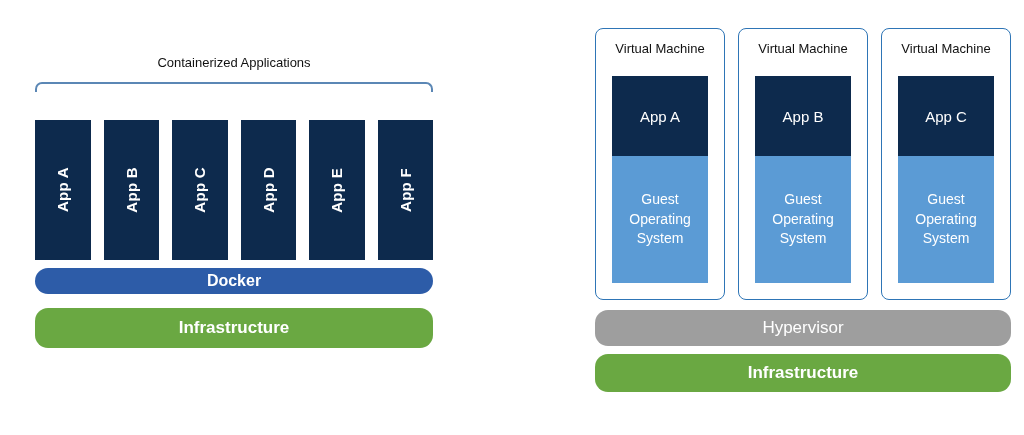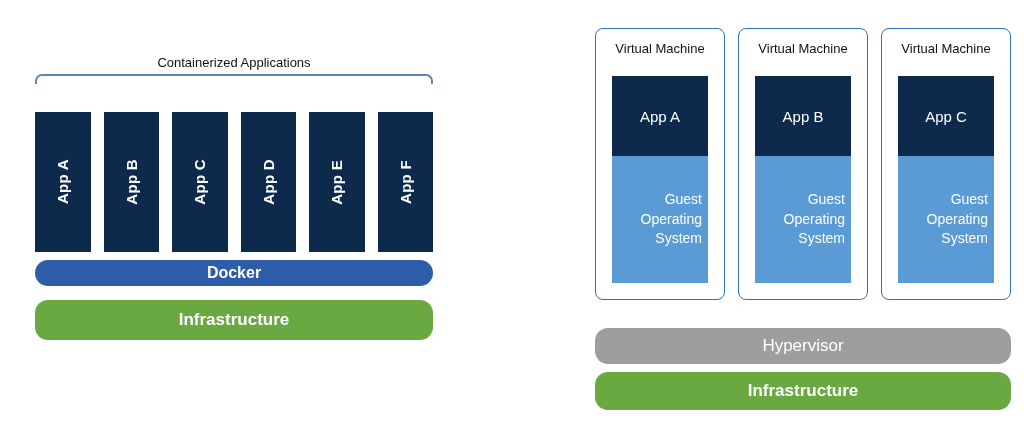--- a/index.html
+++ b/index.html
@@ -25,21 +25,21 @@
   
   .left-diagram{
     position:absolute;
     left:35px; top:55px;
     width:398px;
   }
   .bracket-label{
     text-align:center;
     font-size:13px;
     color:#111111;
-    margin-bottom:4px;
+    margin-bottom:12px;
   }
   .bracket{
     height:10px;
     border-top:2px solid var(--bracket);
     border-left:2px solid var(--bracket);
     border-right:2px solid var(--bracket);
     border-radius:7px 7px 0 0;
     margin-bottom:28px;
   }
   .apps-row{
@@ -137,24 +137,23 @@
     display:flex;
     align-items:center;
     justify-content:center;
     text-align:center;
   }
   .vm-os-box span{
     color:#ffffff;
     font-size:14px;
     line-height:1.4;
     padding:0 6px;
-    text-align:right;
   }
   .hypervisor-bar{
-    margin-top:28px;
+    margin-top:10px;
     height:36px;
     background:var(--hypervisor-gray);
     font-size:17px;
     font-weight:500;
   }
   .infra-bar-right{
     margin-top:8px;
     height:38px;
     background:var(--infrastructure-green);
     font-size:17px;

